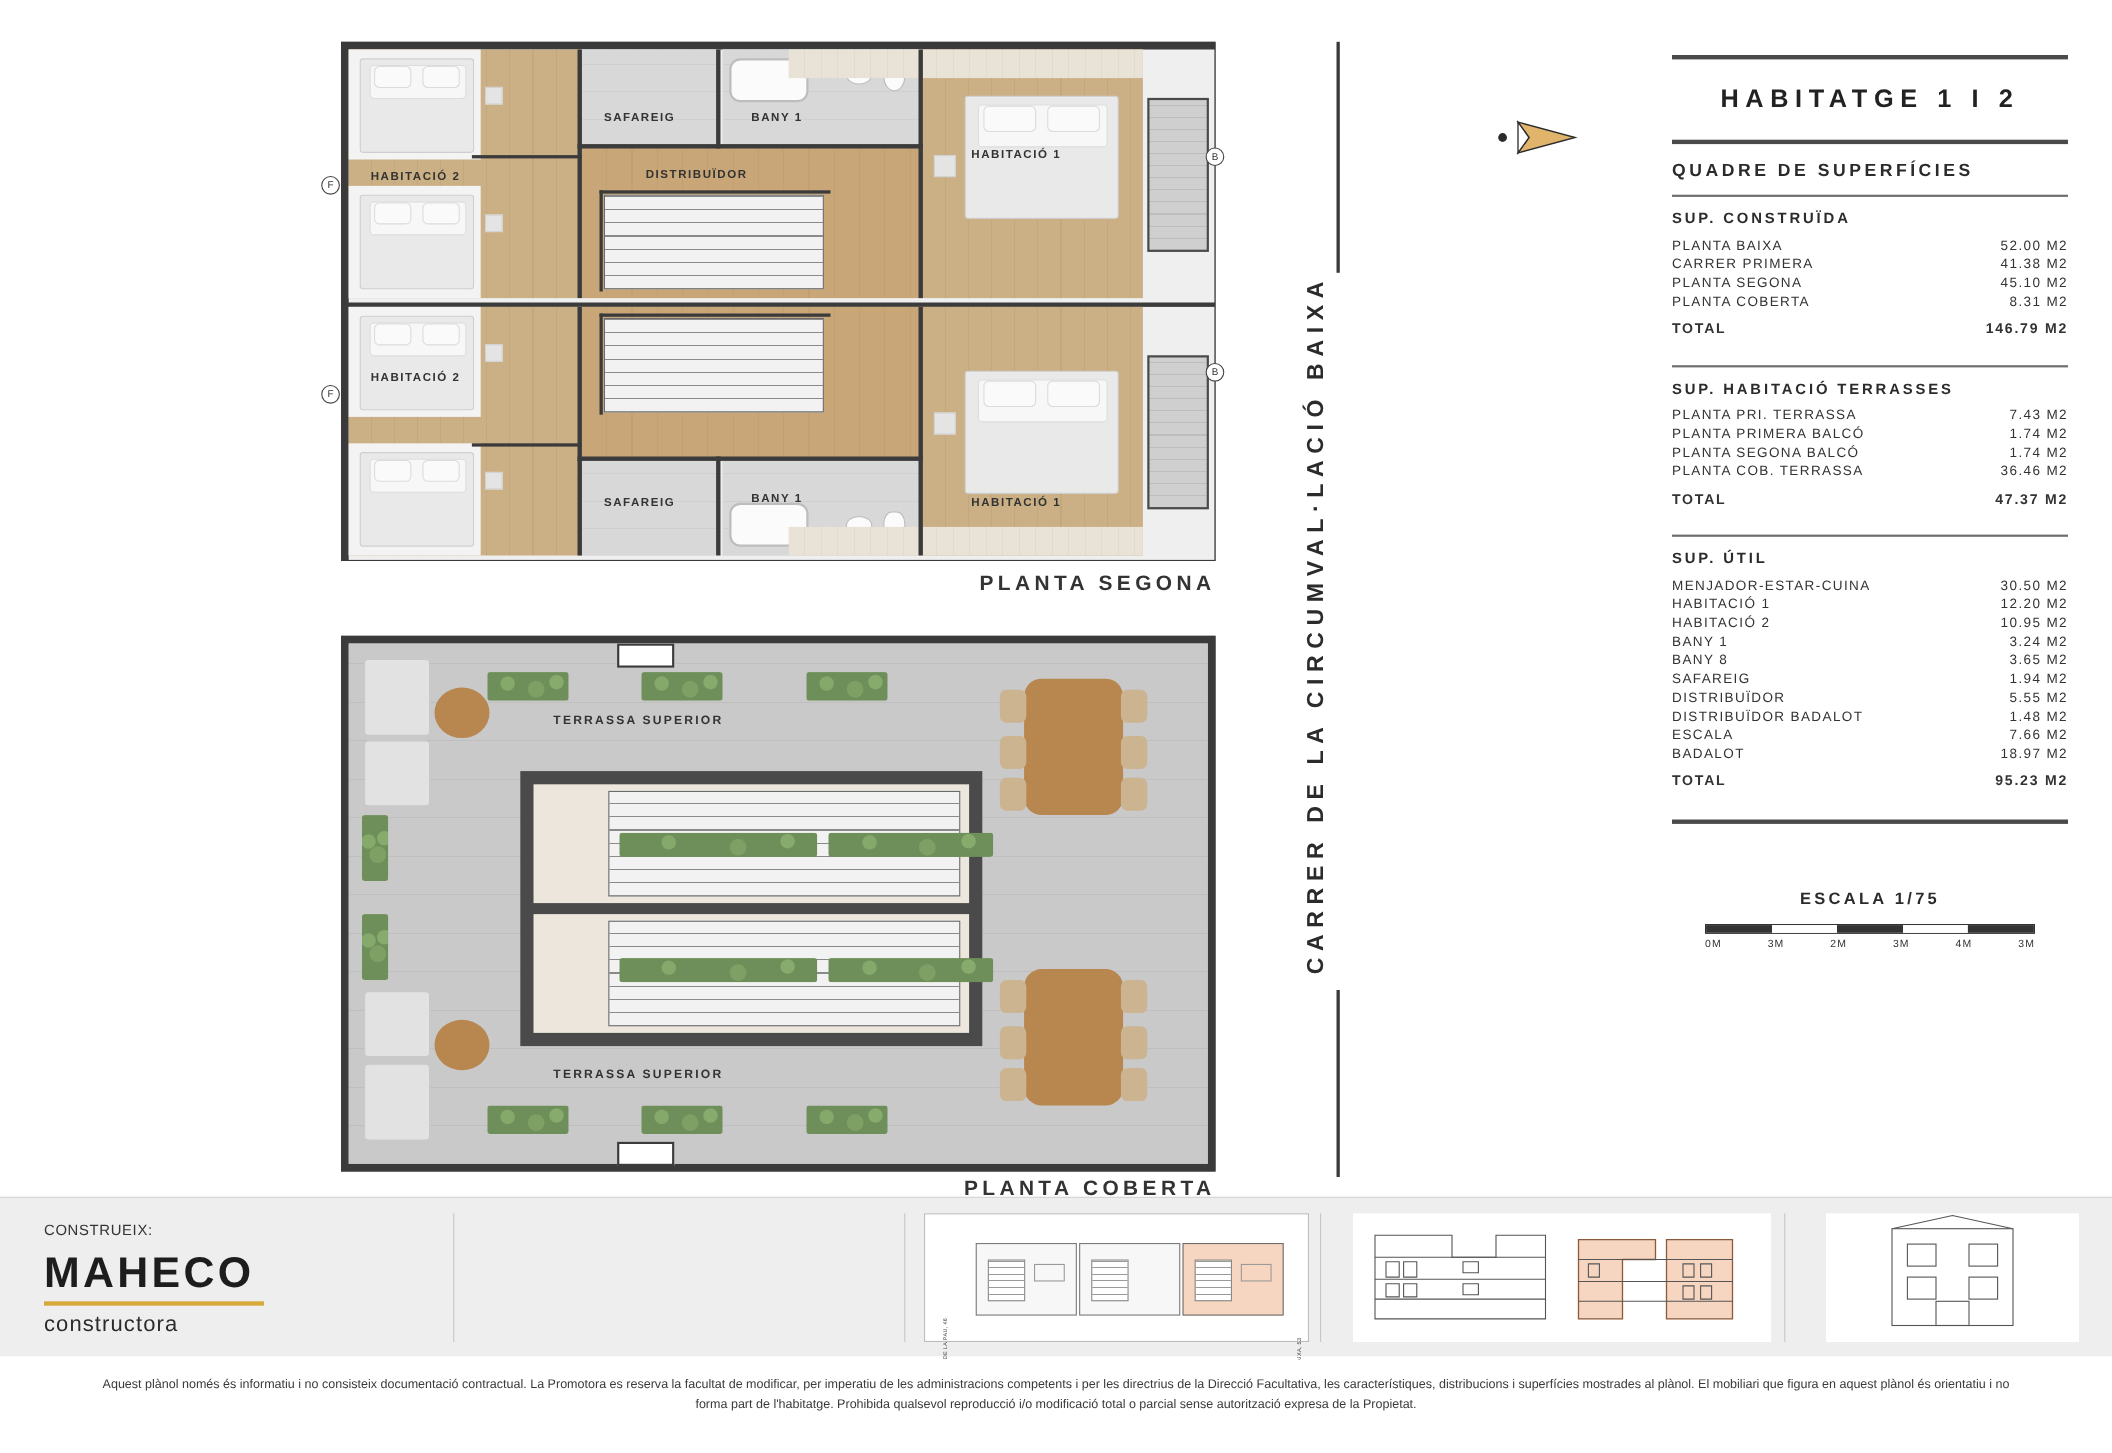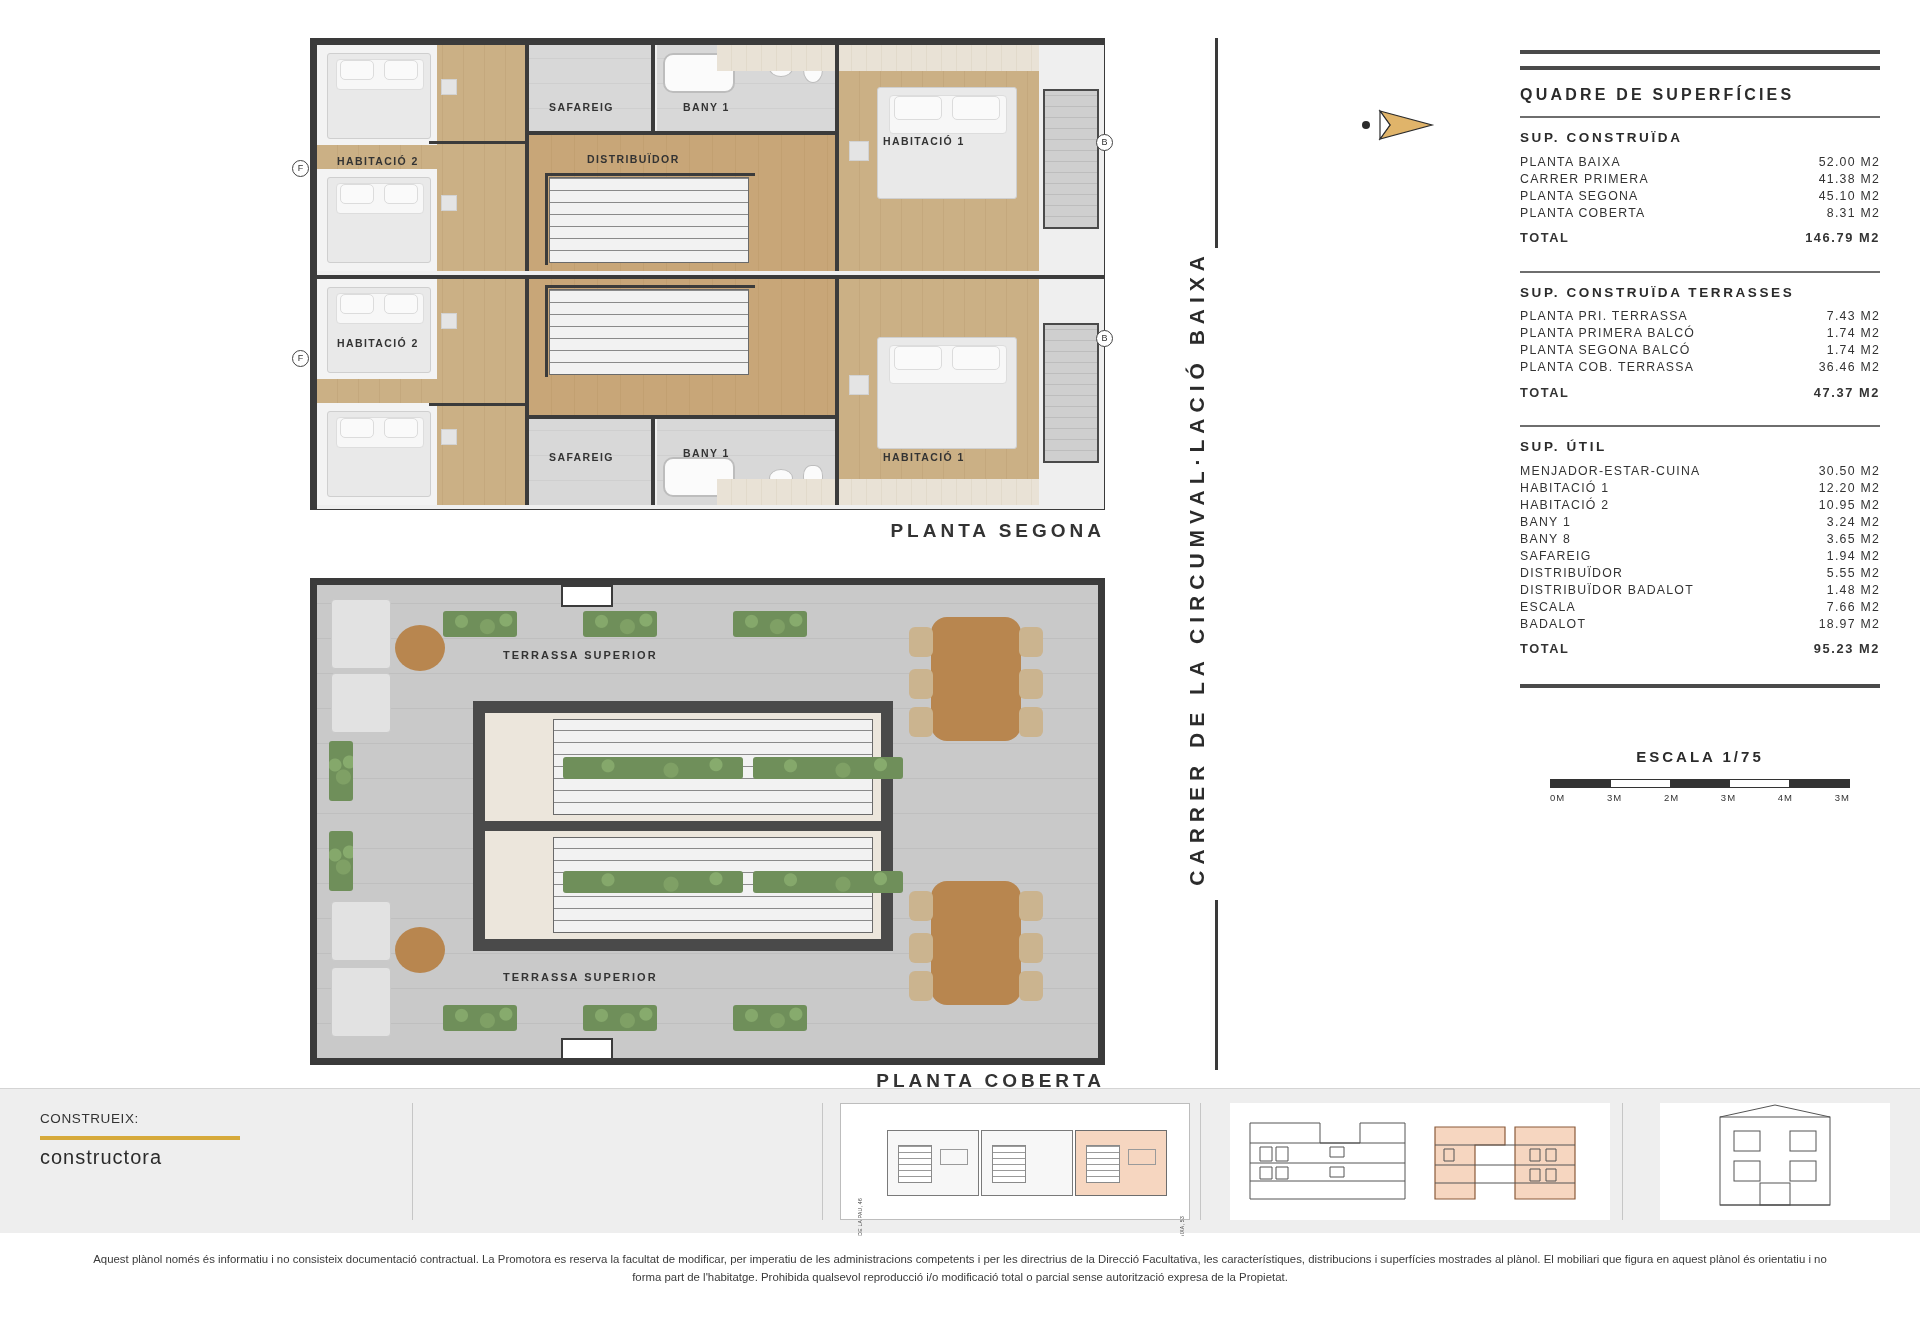--- a/index.html
+++ b/index.html
@@ -319,20 +319,21 @@
   <div id="street-label">CARRER DE LA CIRCUMVAL·LACIÓ BAIXA</div>
 
   <svg id="north-arrow" viewBox="0 0 80 40">
     <circle cx="6" cy="20" r="4" fill="#2b2b2b"></circle>
     <path d="M20 6 L72 20 L20 34 L30 20 Z" fill="#e0b46a" stroke="#2b2b2b" stroke-width="1.2"></path>
     <path d="M20 6 L30 20 L20 34 Z" fill="#ffffff" stroke="#2b2b2b" stroke-width="1.2"></path>
   </svg>
 
   <div class="panel">
     <div class="rule"></div>
+    <div class="panel-title">HABITATGE 1 I 2</div>
     <div class="rule"></div>
 
     <div class="sec-title">QUADRE DE SUPERFÍCIES</div>
     <div class="rule thin"></div>
 
     <div class="sub-title">SUP. CONSTRUÏDA</div>
     <table class="areas">
       <tbody>
           <tr>
             <td>PLANTA BAIXA</td>
@@ -352,21 +353,21 @@
           </tr>
       <tr class="total">
             <td>TOTAL</td>
             <td class="val">146.79 M2</td>
           </tr>
     </tbody>
       </table>
 
     <div style="height:14px"></div>
     <div class="rule thin"></div>
-    <div class="sub-title">SUP. CONSTRUÏDA TERRASSES</div>
+    <div class="sub-title">SUP. HABITACIÓ TERRASSES</div>
     <table class="areas">
       <tbody>
           <tr>
             <td>PLANTA PRI. TERRASSA</td>
             <td class="val">7.43 M2</td>
           </tr>
       <tr>
             <td>PLANTA PRIMERA BALCÓ</td>
             <td class="val">1.74 M2</td>
           </tr>
@@ -457,20 +458,21 @@
         <span>4M</span>
         <span>3M</span>
       </div>
     </div>
   </div>
 
   <div class="footer">
 
     <div class="fcell" style="left:40px;width:370px;">
       <div class="f-label" style="margin:22px 0 10px 0;">CONSTRUEIX:</div>
+      <div class="brand">MAHECO</div>
       <div class="brand-underline"></div>
       <div class="brand-sub">constructora</div>
     </div>
     <div class="fdiv" style="left:412px;"></div>
 
     <div class="fdiv" style="left:822px;"></div>
 
     <div class="keyplan" style="left:840px;top:14px;width:350px;height:117px;">
       <div class="kp-unit" style="left:46px;top:26px;width:92px;height:66px;">
         <div style="position:absolute;left:10px;top:14px;width:34px;height:38px;border:1px solid #8a8a8a;background:repeating-linear-gradient(0deg,#fff 0 5px,#9a9a9a 5px 6px);"></div>

